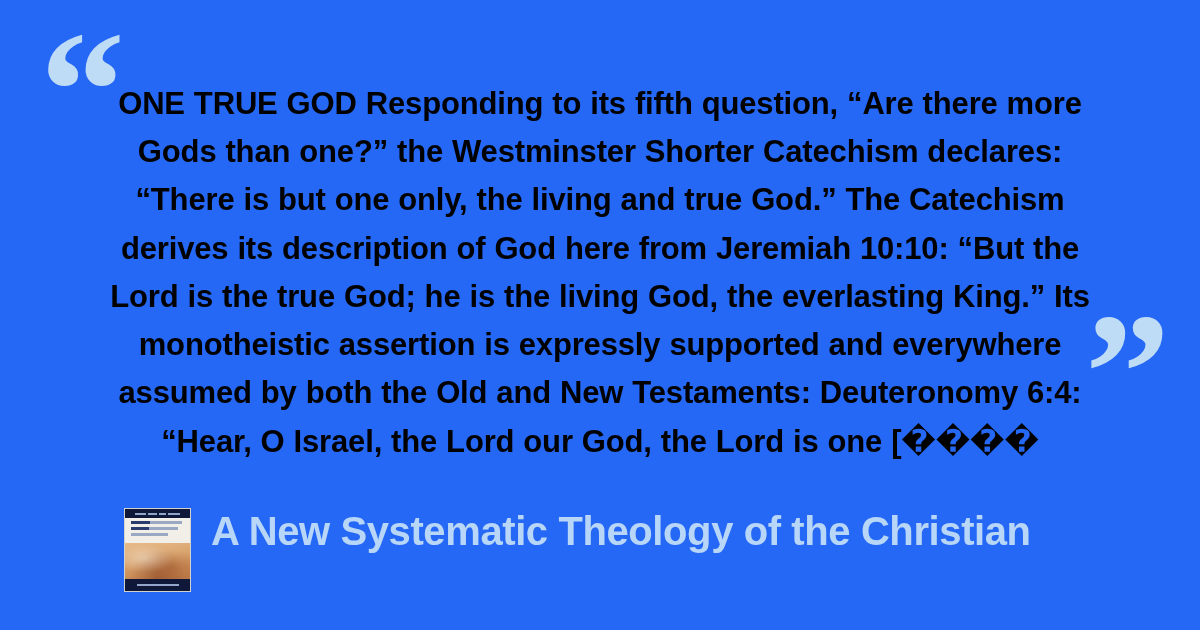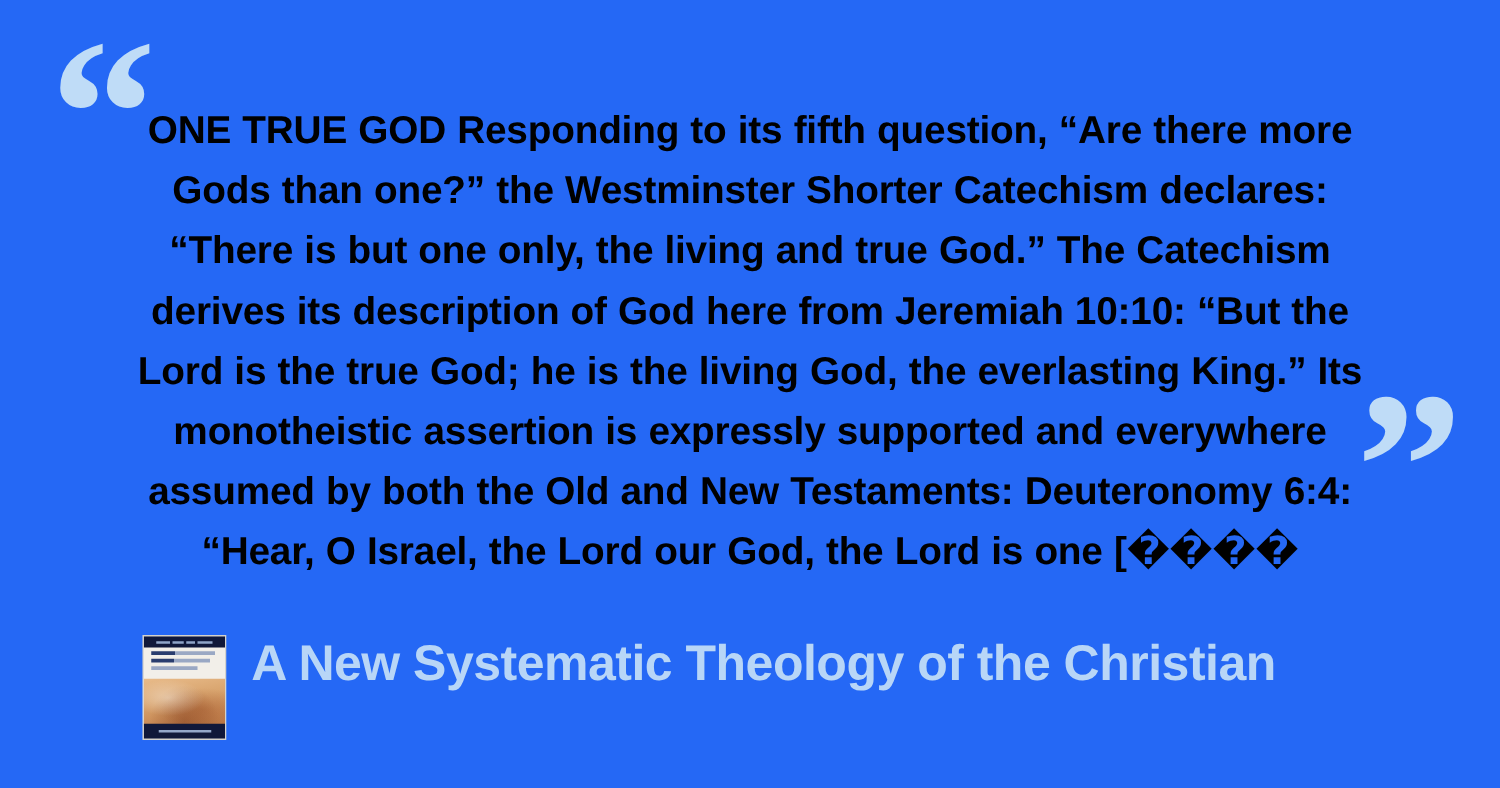--- a/index.html
+++ b/index.html
@@ -56,21 +56,21 @@
     letter-spacing: -0.15px;
     word-spacing: 0.5px;
   }
   .tofu {
     font-family: "DejaVu Sans", sans-serif;
   }
 
   
   .footer {
     position: absolute;
-    left: 114px;
+    left: 124px;
     bottom: 38px;
     display: flex;
     align-items: flex-start;
   }
 
   .book-cover {
     position: relative;
     width: 67px;
     height: 84px;
     background: #f2efe9;

